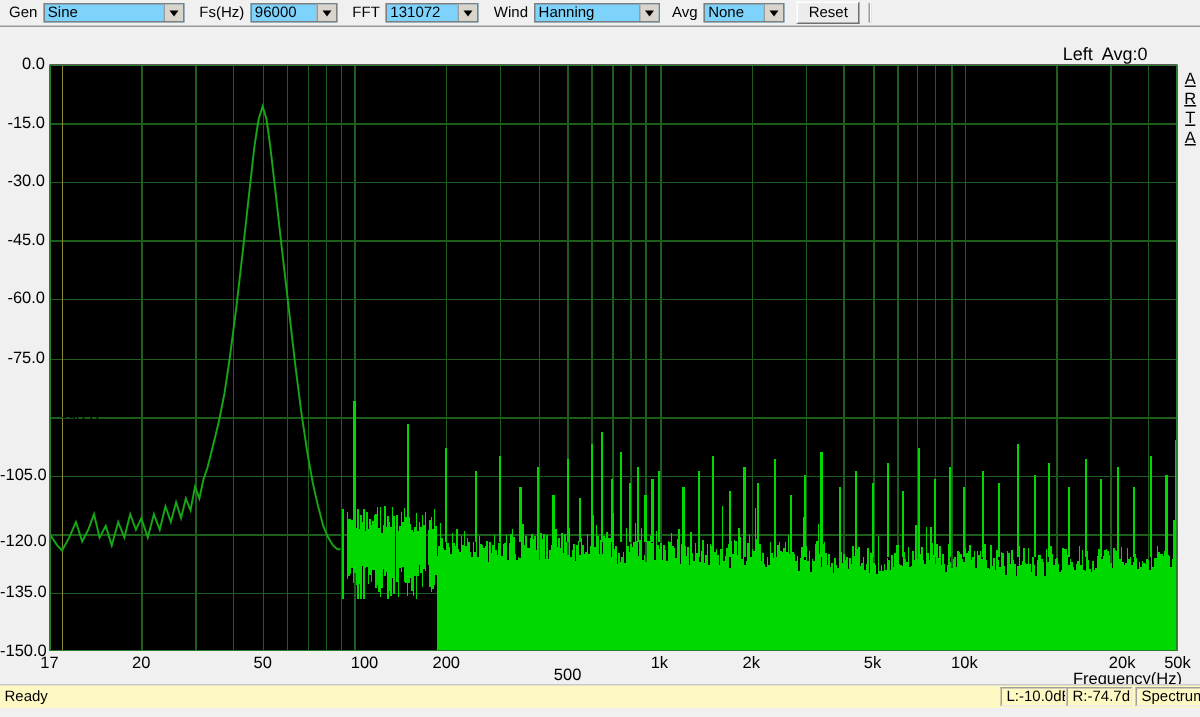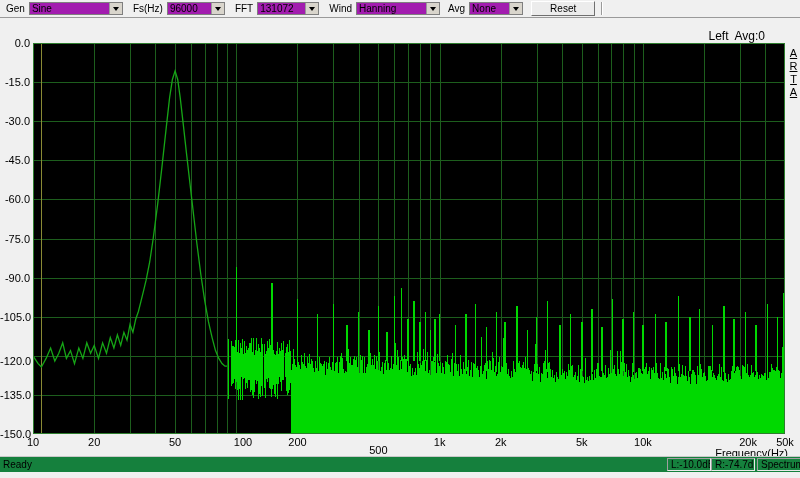--- a/index.html
+++ b/index.html
@@ -4,50 +4,50 @@
 <style>
   html,body{margin:0;padding:0;background:#f0f0f0;}
   #app{position:relative;width:800px;height:472px;overflow:hidden;
        font-family:"Liberation Sans",sans-serif;color:#000;background:#f0f0f0;}
 
   
   .toolbar{position:absolute;left:0;top:0;width:800px;height:17px;
            display:flex;align-items:center;background:#f0f0f0;
            border-bottom:1px solid #9a9a9a;}
   .tlabel{font-size:10px;margin:0 4px 0 6px;white-space:nowrap;}
-  .combo{display:flex;align-items:stretch;height:13px;background:#a21caf;
+  .combo{display:flex;align-items:stretch;height:13px;background:#7dd3fc;
          border:1px solid #7f7f7f;box-sizing:border-box;}
   .combo .cval{flex:1;font-size:10px;line-height:11px;padding:0 2px;
                overflow:hidden;white-space:nowrap;}
   .combo .arrow{width:12px;background:#d9d5cc;border-left:1px solid #9a9a9a;
                 display:flex;align-items:center;justify-content:center;}
   .combo .arrow::after{content:"";width:0;height:0;border:3px solid transparent;
                 border-top:4px solid #000;margin-top:4px;}
-  .btn{height:15px;font-size:10px;line-height:13px;padding:0 18px;margin-left:8px;
+  .btn{height:15px;font-size:10px;line-height:13px;padding:0 7px;margin-left:8px;
        background:#ececec;border:1px solid;border-color:#fff #6f6f6f #6f6f6f #fff;}
   .tsep{width:1px;height:13px;background:#9a9a9a;margin-left:6px;border-right:1px solid #fff;}
 
   
   .plot-title{position:absolute;left:38px;top:29px;font-size:12px;}
   .chan-wrap{position:absolute;right:35px;top:29px;font-size:12px;}
   .chan-wrap span{margin-left:6px;}
   #plot{position:absolute;left:33px;top:43px;width:752px;height:391px;background:#000;}
   #plot svg{display:block;}
   .ytick{position:absolute;left:0;width:30px;text-align:right;font-size:11px;line-height:12px;}
   .xtick{position:absolute;top:436px;font-size:11px;transform:translateX(-50%);white-space:nowrap;}
   .freq-label{position:absolute;top:447px;right:12px;font-size:11px;}
   .arta{position:absolute;left:788px;top:47px;width:11px;font-size:11px;line-height:13px;
         word-break:break-all;text-align:center;text-decoration:underline;}
 
   .cursor-line{position:absolute;left:38px;top:444px;font-size:12px;white-space:pre;}
   .cursor-line .cv{margin-left:12px;}
   .rms-line{position:absolute;left:38px;top:457px;font-size:12px;white-space:pre;}
 
   
-  .statusbar{position:absolute;left:0;bottom:0;width:800px;height:15px;background:#15803d;
+  .statusbar{position:absolute;left:0;bottom:0;width:800px;height:15px;background:#fef9c3;
              border-top:1px solid #c9c9c9;}
   .ready{position:absolute;left:3px;top:2px;font-size:10px;}
   .sbox{position:absolute;top:1px;height:11px;font-size:10px;line-height:11px;padding:0 3px;
         border:1px solid;border-color:#9f9f9f #eaeaea #eaeaea #9f9f9f;white-space:nowrap;overflow:hidden;}
 </style>
 </head>
 <body>
 
 <div id="app">
 
@@ -757,26 +757,26 @@
     <span class="sbox" style="left:711px;width:36px">R:-74.7dB</span>
     <span class="sbox" style="left:757px;width:46px">Spectrum A</span>
   </div>
 
 <div class="ytick" style="top: 37px;">0.0</div>
     <div class="ytick" style="top: 76.1px;">-15.0</div>
     <div class="ytick" style="top: 115.2px;">-30.0</div>
     <div class="ytick" style="top: 154.3px;">-45.0</div>
     <div class="ytick" style="top: 193.4px;">-60.0</div>
     <div class="ytick" style="top: 232.5px;">-75.0</div>
-    <div class="ytick" style="top: 271.6px;">-90.0</div>
+    <div class="ytick" style="top: 271.6px; padding-left: 36px;">-90.0</div>
     <div class="ytick" style="top: 310.7px;">-105.0</div>
     <div class="ytick" style="top: 355px;">-120.0</div>
     <div class="ytick" style="top: 388.9px;">-135.0</div>
     <div class="ytick" style="top: 428px;">-150.0</div>
-    <div class="xtick" style="left: 33px;">10</div>
+    <div class="xtick" style="left: 33px;">17</div>
     <div class="xtick" style="left: 94.1993px;">20</div>
     <div class="xtick" style="left: 175.1px;">50</div>
     <div class="xtick" style="left: 243px;">100</div>
     <div class="xtick" style="left: 297.499px;">200</div>
     <div class="xtick" style="left: 378.4px; margin-top: 8px;">500</div>
     <div class="xtick" style="left: 439.6px;">1k</div>
     <div class="xtick" style="left: 500.799px;">2k</div>
     <div class="xtick" style="left: 581.7px;">5k</div>
     <div class="xtick" style="left: 642.9px;">10k</div>
     <div class="xtick" style="left: 704.099px; margin-left: 44px;">20k</div>

